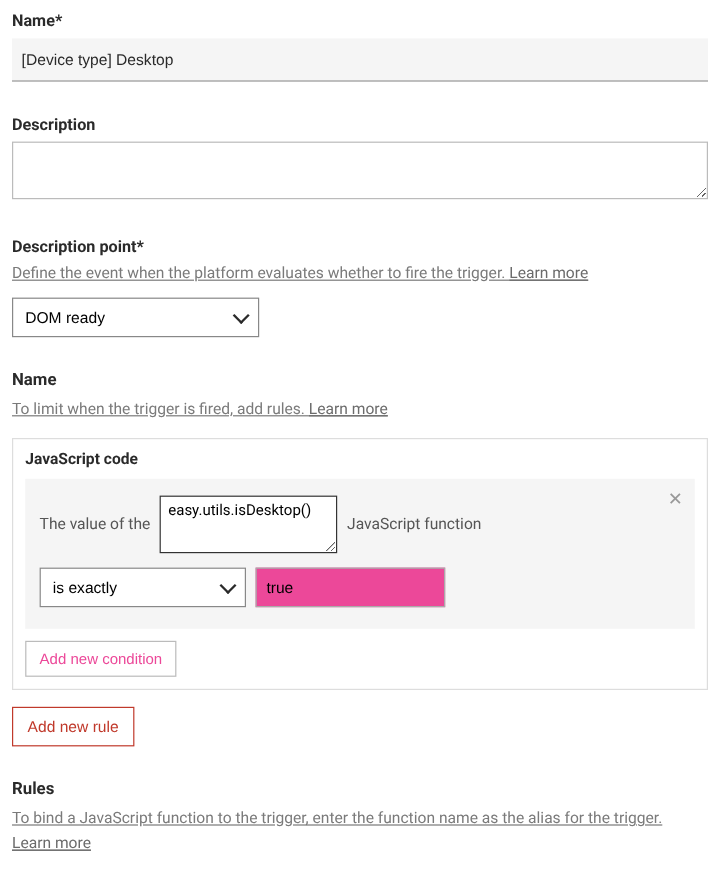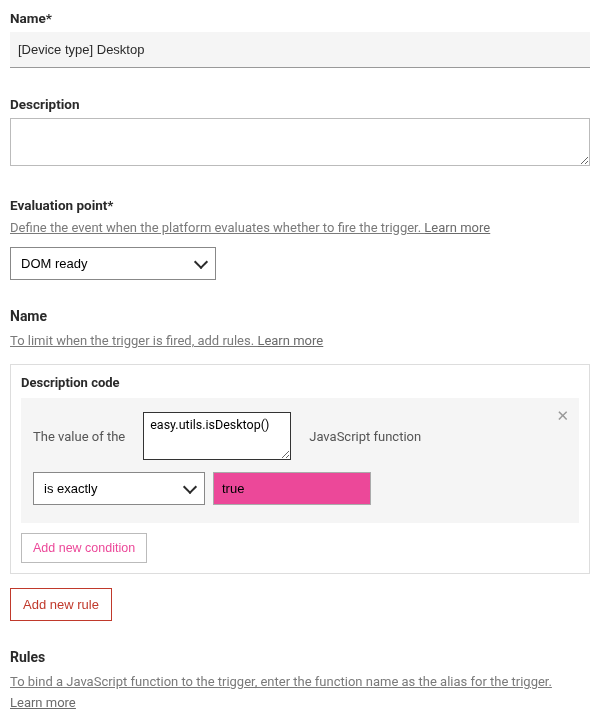--- a/index.html
+++ b/index.html
@@ -108,21 +108,21 @@
     cursor: pointer;
     font-size: 15px;
     line-height: 1;
     background: none;
     border: none;
     padding: 0;
   }
   .sentence-row {
     display: flex;
     align-items: center;
-    gap: 18px;
+    gap: 8px;
     flex-wrap: wrap;
     margin-bottom: 12px;
   }
   .sentence-row .lbl { color: #555; font-size: 13px; }
   .code-box {
     width: 148px;
     height: 48px;
     border: 1px solid #333;
     background: #fff;
     resize: both;
@@ -172,39 +172,39 @@
   <div class="field-label">Name*</div>
   <input class="text-input" type="text" value="[Device type] Desktop" style="">
 </div>
 
 <div class="field">
   <div class="field-label">Description</div>
   <textarea class="textarea" style=""></textarea>
 </div>
 
 <div class="field">
-  <div class="field-label">Evaluation point*</div>
+  <div class="field-label">Description point*</div>
   <div class="field-hint">
     <span>Define the event when the platform evaluates whether to fire the trigger. </span><a class="learn-more">Learn more</a>
   </div>
   <div class="select-wrap">
     <select class="select">
       <option>DOM ready</option>
     </select>
   </div>
 </div>
 
 <div class="field">
   <div class="section-title">Name</div>
   <div class="field-hint">
     <span>To limit when the trigger is fired, add rules. </span><a class="learn-more">Learn more</a>
   </div>
 
   <div class="rules-panel">
-    <div class="rules-panel-title">Description code</div>
+    <div class="rules-panel-title">JavaScript code</div>
 
     <div class="rule-block">
       <button class="close-btn">✕</button>
 
       <div class="sentence-row">
         <span class="lbl">The value of the</span>
         <textarea class="code-box" style="">easy.utils.isDesktop()</textarea>
         <span class="lbl">JavaScript function</span>
       </div>
 

